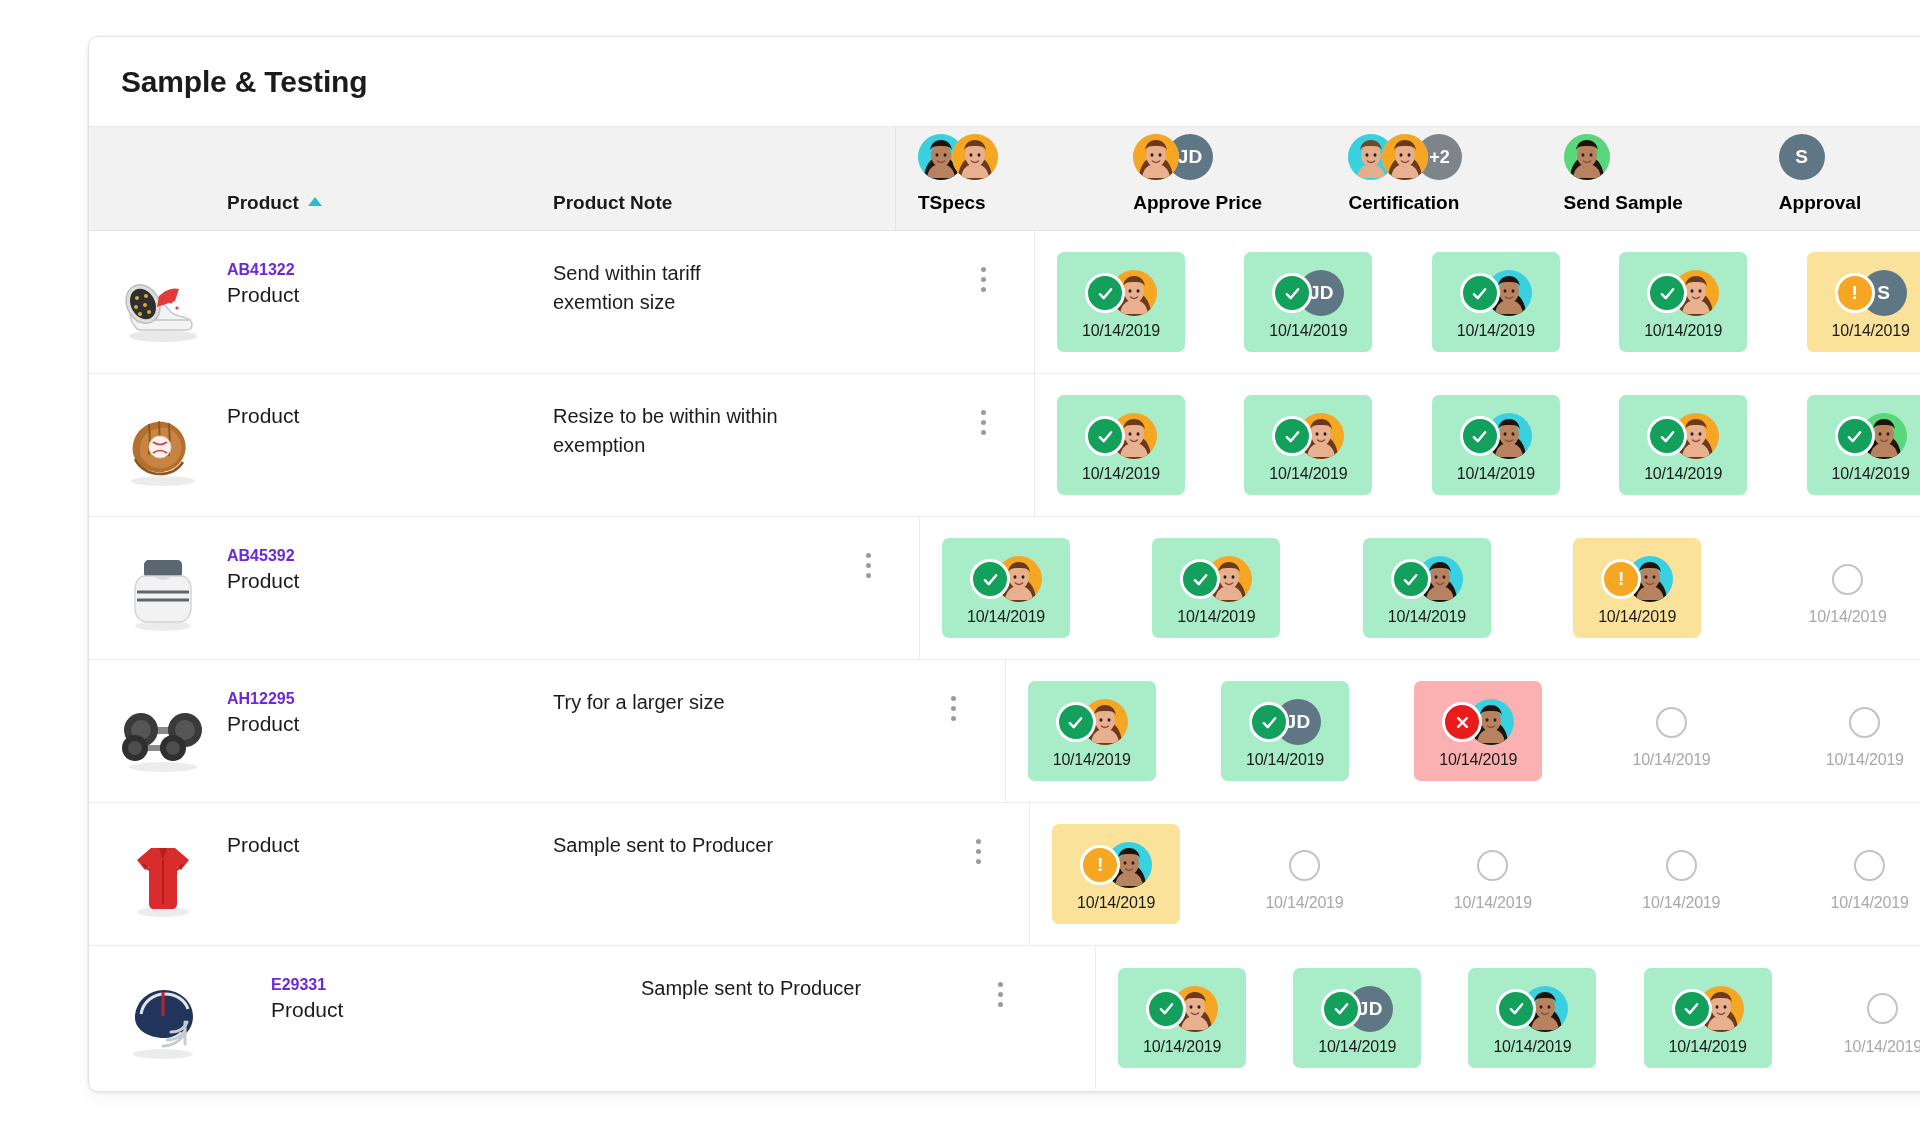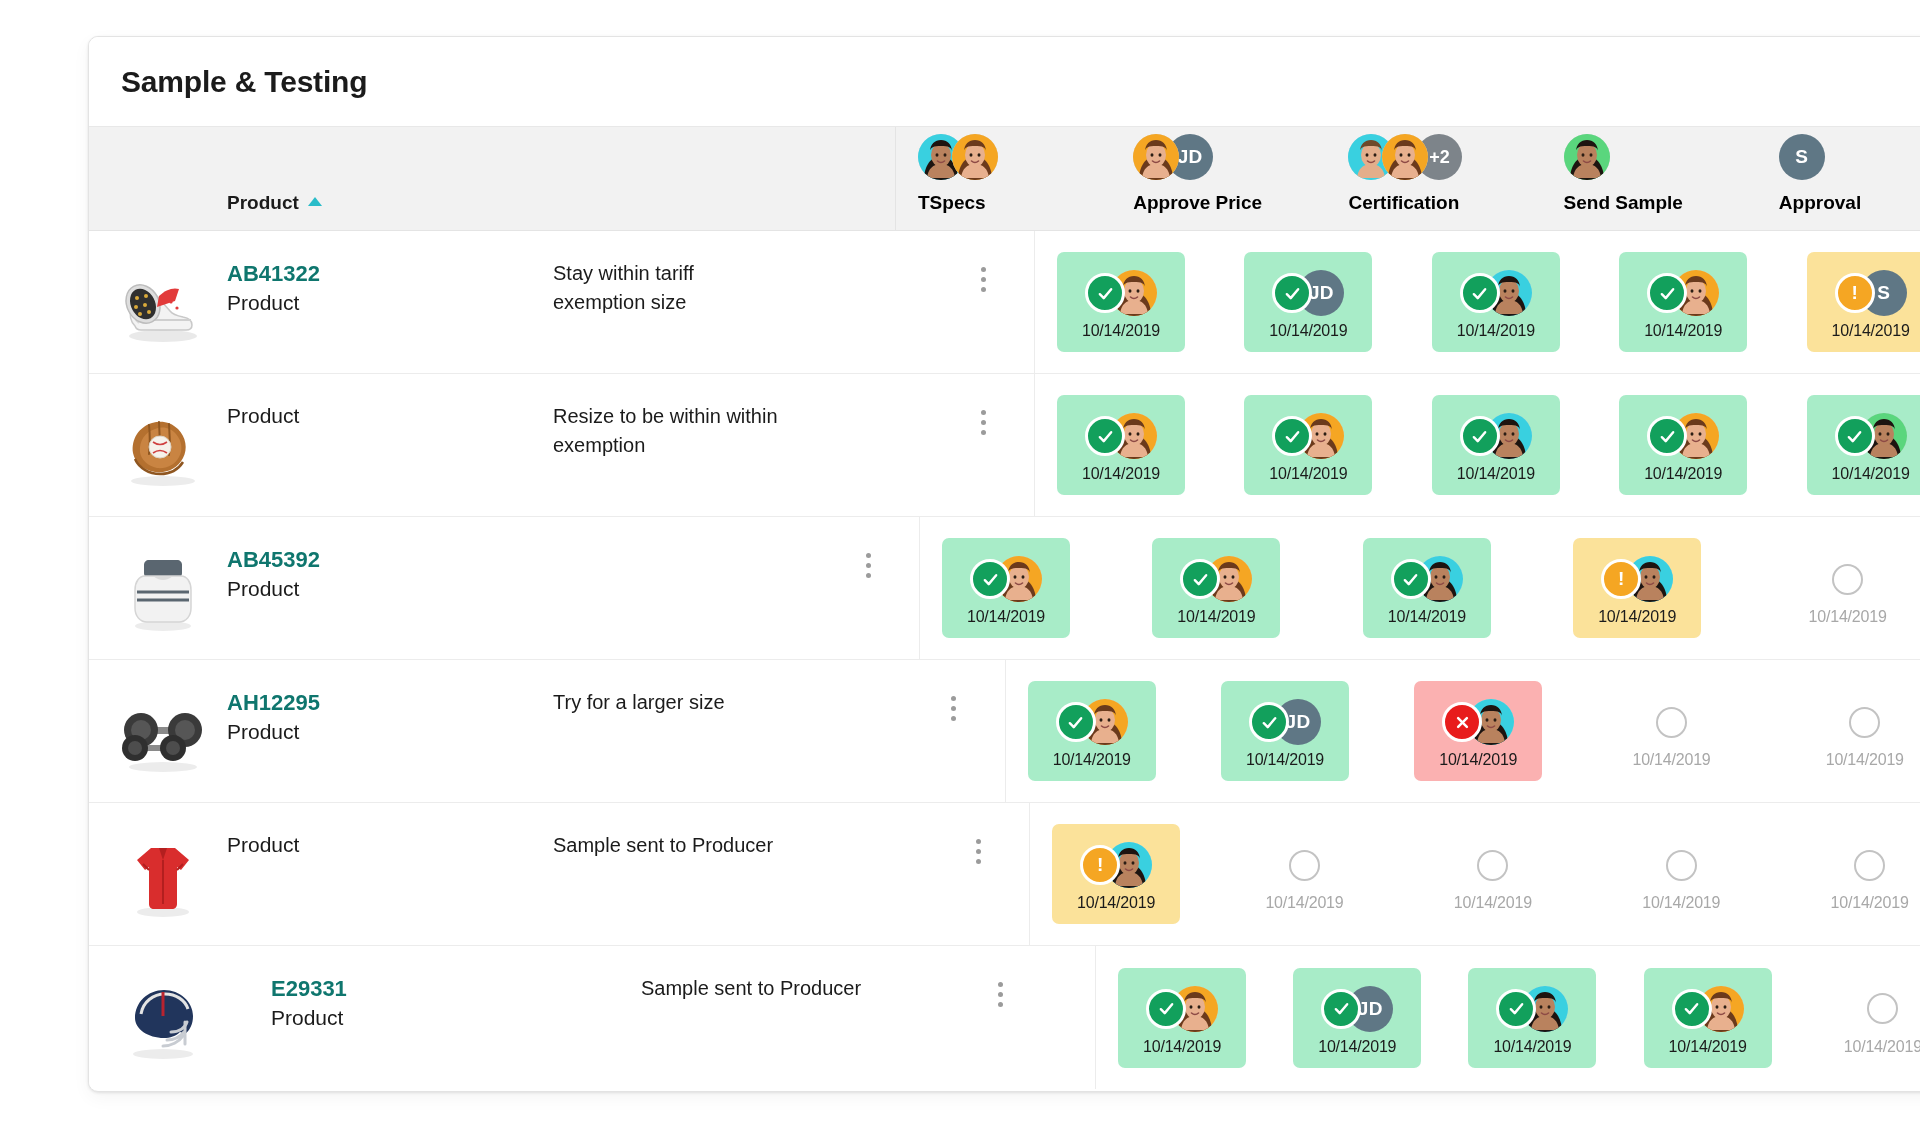--- a/index.html
+++ b/index.html
@@ -177,21 +177,21 @@
     display: flex; align-items: center; justify-content: center;
     padding-left: 10px;
   }
   .thumb { width: 96px; height: 96px; }
 
   .cell-product {
     flex: 0 0 326px;
     padding-top: 28px;
   }
   .sku {
-    font-size: 22px; font-weight: bold; color: #0f766e;
+    font-size: 16px; font-weight: bold; color: #6d28d9;
     line-height: 1.35; cursor: pointer;
   }
   .sub {
     font-size: 21px; color: #1b1b1b; line-height: 1.35;
   }
 
   .cell-note {
     flex: 1 1 auto;
     padding-top: 28px; padding-right: 16px;
     position: relative;
@@ -284,20 +284,25 @@
 
     <div class="table">
 
       <div class="thead">
         <div class="left-cols">
           <div class="col-thumb"></div>
           <div class="col-product th-product-wrap">
             <div class="th-label">
               <span>Product</span>
               <span class="sort-caret"></span>
+            </div>
+          </div>
+          <div class="col-note th-product-wrap">
+            <div class="th-label">
+              <span>Product Note</span>
             </div>
           </div>
         </div>
         <div class="status-cols" id="statusHeader">
             <div class="scol">
               <div class="av-group">
                 <span class="av ">
                   <svg viewBox="0 0 46 46" xmlns="http://www.w3.org/2000/svg">
                     <rect width="46" height="46" fill="#39d0e0"></rect>
                     <path d="M6 46c0-14 7-24 17-24s17 10 17 24z" fill="#1d1410"></path>
@@ -416,21 +421,21 @@
                 <path d="M44 42c6-6 14-9 20-7l-4 12-18 6z" fill="#e23b3b"></path>
                 <circle cx="56" cy="48" r="1.6" fill="#e23b3b"></circle>
                 <circle cx="62" cy="54" r="1.6" fill="#e23b3b"></circle>
               </svg>
             </div>
             <div class="cell-product">
               <div class="sku">AB41322</div>
               <div class="sub">Product</div>
             </div>
             <div class="cell-note">
-              <div class="note-text">Stay within tariff exemption size</div>
+              <div class="note-text">Send within tariff exemtion size</div>
               <div class="kebab">
                 <i></i>
                 <i></i>
                 <i></i>
               </div>
             </div>
             <div class="cells">
               <div class="cell">
                 <div class="chip approved">
                   <div class="chip-top">

